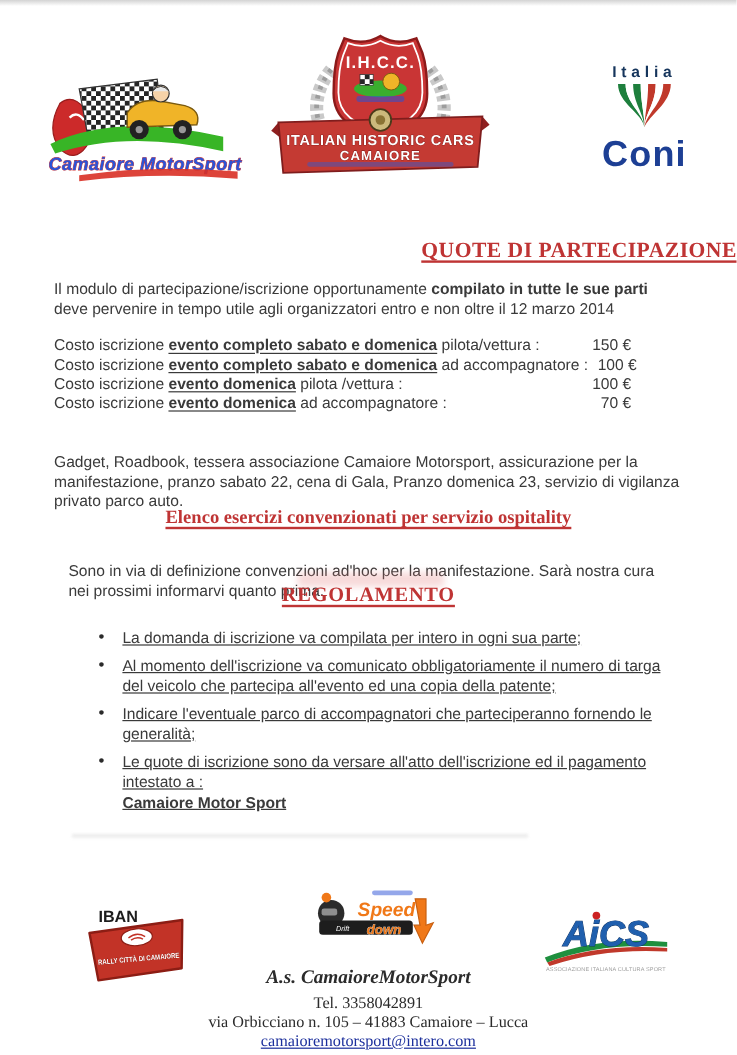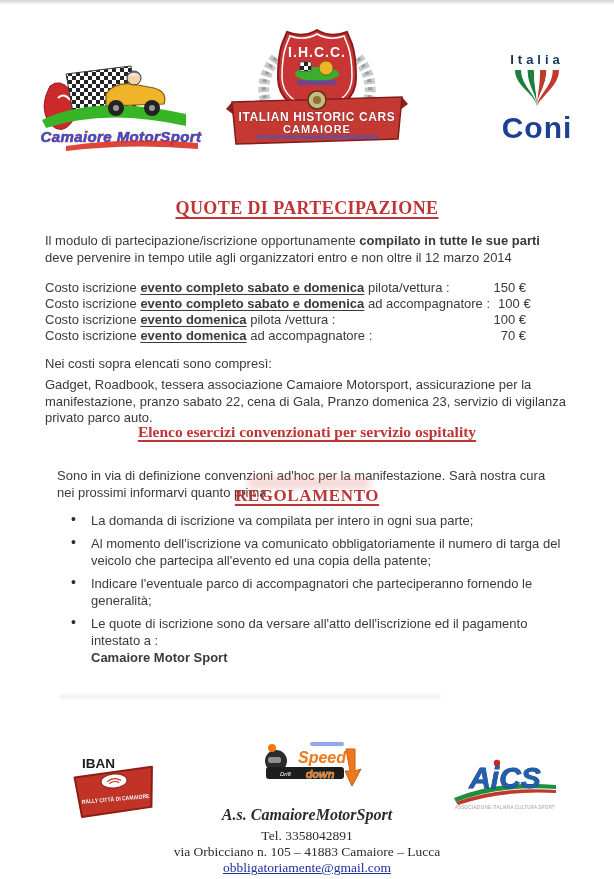--- a/index.html
+++ b/index.html
@@ -5,35 +5,35 @@
   html,body{margin:0;padding:0;background:#ffffff;}
   .page{position:relative;width:614px;height:879px;margin:0 auto;background:#fff;overflow:hidden;
         font-family:"Liberation Sans",sans-serif;color:#3a3a3a;}
   .top-edge{position:absolute;left:0;top:0;width:100%;height:5px;
         background:linear-gradient(180deg,#c4c4c4,#ffffff);opacity:.75;}
   svg text{font-family:"Liberation Sans",sans-serif;}
   .logo{position:absolute;}
   .h-red{position:absolute;left:0;right:0;text-align:center;color:#bf3434;
         font-family:"Liberation Serif",serif;font-weight:bold;
         text-decoration:underline;text-decoration-thickness:1.5px;text-underline-offset:3px;}
-  .doc-title{top:198px;font-size:18px;letter-spacing:.4px;}
+  .doc-title{top:198px;font-size:18px;letter-spacing:.4px;text-align:right;}
   .hosp-title{top:423px;font-size:15.5px;}
   .rules-title{top:486px;font-size:17px;letter-spacing:.6px;}
   .para{position:absolute;left:45px;right:46px;font-size:13px;line-height:16.5px;}
   .intro{top:233px;}
   .included-title{top:356px;}
   .included-body{top:377px;}
   .hosp-body{top:456px;}
   .fees{position:absolute;left:45px;right:88px;top:280px;}
   .fee-row{display:flex;justify-content:space-between;font-size:13px;line-height:16px;text-align:right;}
   .fee-label{white-space:nowrap;}
   .fee-price{margin-left:8px;white-space:nowrap;}
   .emph{font-weight:bold;text-decoration:underline;text-underline-offset:2px;}
   .bold{font-weight:bold;}
-  ul.rules{position:absolute;left:68px;right:48px;top:511px;margin:1px;padding:0;list-style:none;}
+  ul.rules{position:absolute;left:68px;right:48px;top:511px;margin:12px;padding:0;list-style:none;text-decoration:underline;}
   li.rule{position:relative;padding-left:22px;margin-bottom:6px;font-size:13px;line-height:17px;}
   li.rule::before{content:"\2022";position:absolute;left:2px;top:-1px;font-size:14px;color:#2b2b2b;}
   .smudge-pink{position:absolute;left:248px;top:477px;width:122px;height:12px;
         background:rgba(228,120,120,.28);filter:blur(3px);border-radius:3px;}
   .smudge-gray{position:absolute;left:60px;top:695px;width:380px;height:3px;
         background:rgba(110,110,110,.14);filter:blur(1.5px);}
   .iban{position:absolute;left:82px;top:744px;font-size:13.5px;font-weight:bold;color:#1d1d1d;margin-top:12px;}
   .f-serif{position:absolute;left:0;right:0;text-align:center;font-family:"Liberation Serif",serif;color:#2b2b2b;}
   .f-org{top:806px;font-size:16px;font-weight:bold;font-style:italic;}
   .f-tel{top:828px;font-size:13.5px;}
@@ -133,21 +133,20 @@
     <div class="fee-row">
       <span class="fee-label"><span>Costo iscrizione </span><span class="emph">evento domenica</span><span>  pilota /vettura :</span></span>
       <span class="fee-price">100 €</span>
     </div>
     <div class="fee-row">
       <span class="fee-label"><span>Costo iscrizione </span><span class="emph">evento domenica</span><span> ad  accompagnatore :</span></span>
       <span class="fee-price">70 €</span>
     </div>
   </div>
 
-  <p class="para included-title" style="margin:0">Nei costi sopra elencati sono compresì:</p>
   <p class="para included-body" style="margin:0">Gadget, Roadbook, tessera associazione Camaiore Motorsport, assicurazione per la manifestazione, pranzo sabato 22, cena di Gala, Pranzo domenica 23, servizio di vigilanza privato parco auto.</p>
 
   <div class="h-red hosp-title">Elenco esercizi convenzionati per servizio ospitality</div>
   <p class="para hosp-body" style="margin:12px">Sono in via di definizione convenzioni ad'hoc per la manifestazione. Sarà nostra cura nei prossimi informarvi quanto prima.</p>
 
   <div class="smudge-pink"></div>
   <div class="h-red rules-title">REGOLAMENTO</div>
 
   <ul class="rules">
     <li class="rule">La domanda di iscrizione va compilata per intero in ogni sua parte;</li>
@@ -188,14 +187,14 @@
       <path d="M8,50 Q52,34 108,38 L108,41 Q54,38 10,53 Z" fill="#c0392b"></path>
       <text x="57" y="36" font-size="30" font-weight="bold" font-style="italic" text-anchor="middle" fill="#1f5fae" stroke="#12386b" stroke-width="0.8" paint-order="stroke">AiCS</text>
       <circle cx="49" cy="11" r="3.2" fill="#cc2222"></circle>
       <text x="57" y="57" font-size="4.6" text-anchor="middle" fill="#a0a0a0" letter-spacing="0.4" textLength="100">ASSOCIAZIONE ITALIANA CULTURA SPORT</text>
     </svg>
   </div>
 
   <div class="f-serif f-org">A.s. CamaioreMotorSport</div>
   <div class="f-serif f-tel">Tel. 3358042891</div>
   <div class="f-serif f-addr">via Orbicciano n. 105 – 41883 Camaiore – Lucca</div>
-  <div class="f-serif f-mail"><a href="#">obbligatoriamente@gmail.com</a></div>
+  <div class="f-serif f-mail"><a href="#">camaioremotorsport@intero.com</a></div>
 </div>
 
 </body></html>

